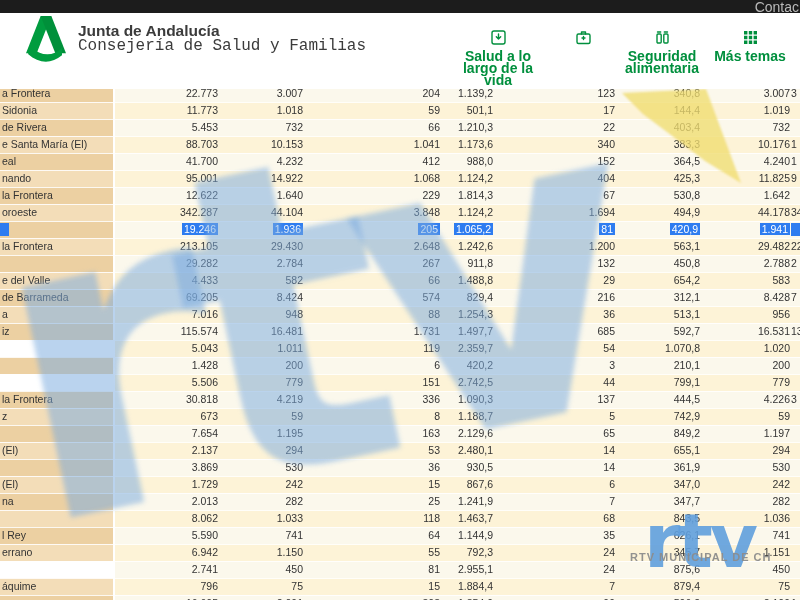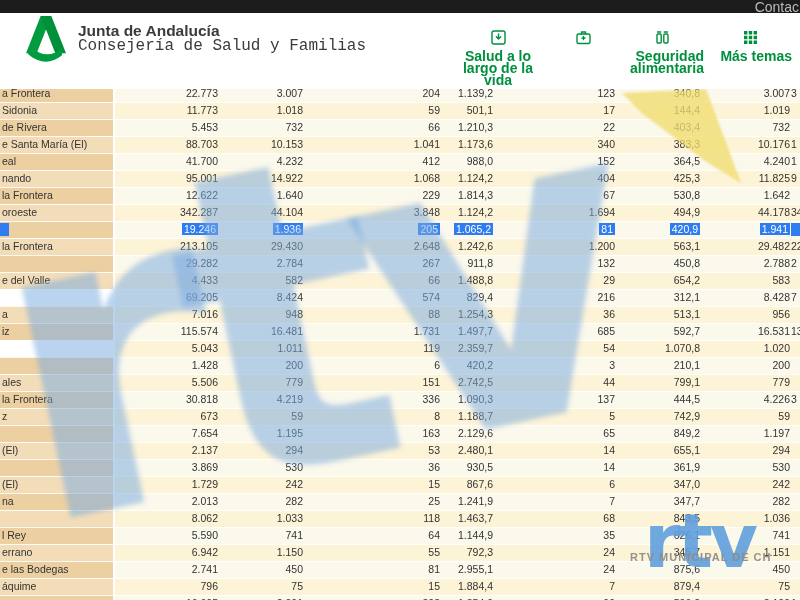--- a/index.html
+++ b/index.html
@@ -13,21 +13,21 @@
   .brand{position:absolute;left:24px;top:1px;display:flex;align-items:flex-start;justify-content:center;}
   .brand svg{width:44px;height:52px;}
   .brand-text{margin-left:10px;margin-top:8px;color:#3b3b3b;}
   .brand-title{font-size:15.5px;font-weight:bold;line-height:17px;}
   .brand-sub{font-size:16px;line-height:15px;font-family:Liberation Mono, monospace;}
   .nav{position:absolute;right:8px;top:16px;display:flex;align-items:flex-start;}
   .nav-item{width:96px;margin-left:4px;text-align:center;cursor:pointer;}
   .nav-item .nicon{display:block;margin:0 auto 4px auto;width:17px;height:17px;}
   .nav-item .nlabel{display:block;font-size:14px;font-weight:bold;color:#008f3d;line-height:12px;}
   .nav-item.narrow{width:66px;}
-  .nav-item.mid{width:84px;text-align:right;}
+  .nav-item.mid{width:84px;}
   
   .tablewrap{position:absolute;left:0;top:89px;width:800px;height:511px;overflow:hidden;z-index:1;}
   .tinner{position:absolute;left:0;top:-4px;width:800px;}
   .row{position:relative;width:800px;height:17px;font-size:10.5px;color:#333;}
   .row .name{position:absolute;left:0;top:0;width:111px;height:17px;line-height:17px;
              padding-left:2px;border-right:2px solid #fff;box-sizing:content-box;
              white-space:nowrap;overflow:hidden;box-shadow:inset 0 1px 0 rgba(255,255,255,.85);}
   .row .nums{position:absolute;left:115px;top:0;right:0;height:17px;
              box-shadow:inset 0 1px 0 rgba(255,255,255,.85);}
   .row:nth-child(odd) .name{background:#ecd0a2;}
@@ -193,20 +193,21 @@
         <div class="nums"></div>
         <div class="cell c1">4.433</div>
         <div class="cell c2">582</div>
         <div class="cell c3">66</div>
         <div class="cell c4">1.488,8</div>
         <div class="cell c5">29</div>
         <div class="cell c6">654,2</div>
         <div class="cell c7">583</div>
       </div>
       <div class="row">
+        <div class="name">de Barrameda</div>
         <div class="nums"></div>
         <div class="cell c1">69.205</div>
         <div class="cell c2">8.424</div>
         <div class="cell c3">574</div>
         <div class="cell c4">829,4</div>
         <div class="cell c5">216</div>
         <div class="cell c6">312,1</div>
         <div class="cell c7">8.428</div>
         <div class="cell c8">7</div>
       </div>
@@ -248,21 +249,20 @@
         <div class="nums"></div>
         <div class="cell c1">1.428</div>
         <div class="cell c2">200</div>
         <div class="cell c3">6</div>
         <div class="cell c4">420,2</div>
         <div class="cell c5">3</div>
         <div class="cell c6">210,1</div>
         <div class="cell c7">200</div>
       </div>
       <div class="row">
-        <div class="name">ales</div>
         <div class="nums"></div>
         <div class="cell c1">5.506</div>
         <div class="cell c2">779</div>
         <div class="cell c3">151</div>
         <div class="cell c4">2.742,5</div>
         <div class="cell c5">44</div>
         <div class="cell c6">799,1</div>
         <div class="cell c7">779</div>
       </div>
       <div class="row">
@@ -370,21 +370,20 @@
         <div class="nums"></div>
         <div class="cell c1">6.942</div>
         <div class="cell c2">1.150</div>
         <div class="cell c3">55</div>
         <div class="cell c4">792,3</div>
         <div class="cell c5">24</div>
         <div class="cell c6">345,7</div>
         <div class="cell c7">1.151</div>
       </div>
       <div class="row">
-        <div class="name">e las Bodegas</div>
         <div class="nums"></div>
         <div class="cell c1">2.741</div>
         <div class="cell c2">450</div>
         <div class="cell c3">81</div>
         <div class="cell c4">2.955,1</div>
         <div class="cell c5">24</div>
         <div class="cell c6">875,6</div>
         <div class="cell c7">450</div>
       </div>
       <div class="row">

